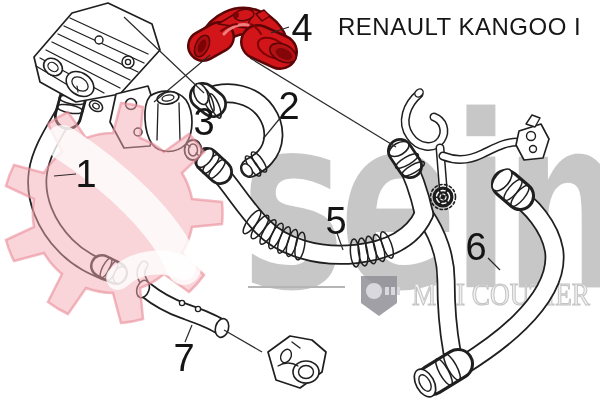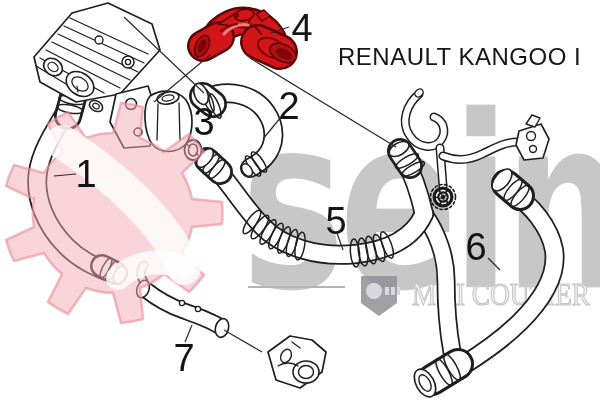--- a/index.html
+++ b/index.html
@@ -1,20 +1,20 @@
 <!DOCTYPE html>
 <html><head>
 <meta charset="utf-8">
 <style>
   html,body{margin:0;padding:0;background:#fff;}
   .stage{position:relative;width:600px;height:400px;background:#fff;overflow:hidden;
          font-family:"Liberation Sans",sans-serif;}
   .stage svg{position:absolute;left:0;top:0;}
   .title{position:absolute;left:338px;top:13px;font-size:24px;letter-spacing:.5px;
-         color:#161616;white-space:nowrap;margin-top:30px;}
+         color:#161616;white-space:nowrap;}
   .plabel{position:absolute;font-size:38px;color:#141414;transform:translate(-50%,-50%);
           line-height:1;}
   .n1{left:86px;top:174px;}
   .n2{left:289px;top:106px;}
   .n3{left:204px;top:122px;}
   .n4{left:302px;top:28px;}
   .n5{left:336px;top:221px;}
   .n6{left:476px;top:247px;}
   .n7{left:184px;top:358px;}
 </style>

